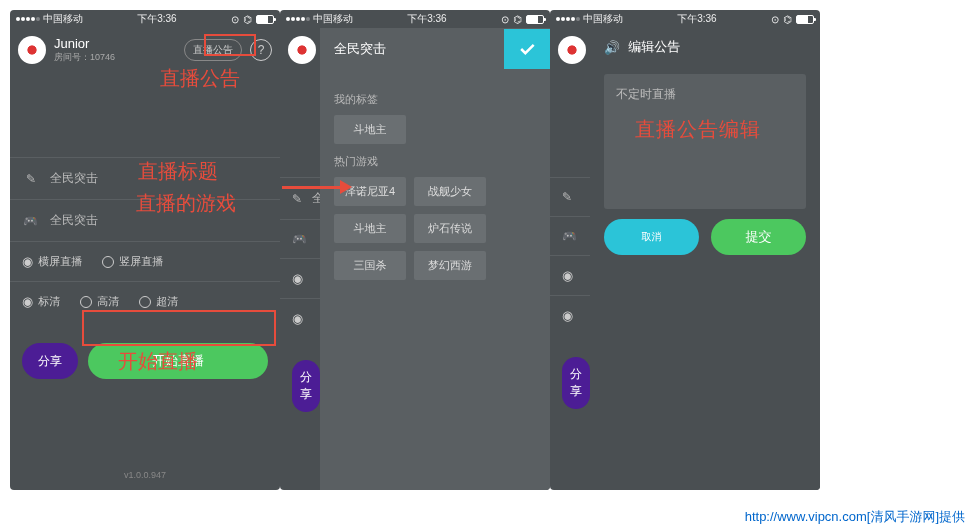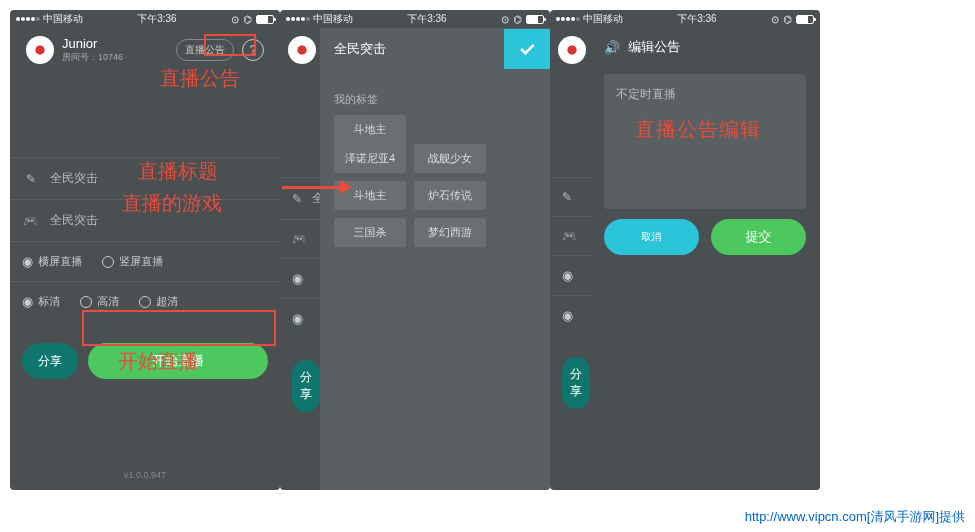--- a/index.html
+++ b/index.html
@@ -10,39 +10,39 @@
 .status-left{display:flex;align-items:center;gap:3px}
 .status-right{display:flex;align-items:center;gap:4px}
 .dots{display:flex;gap:1px}
 .dot{width:4px;height:4px;border-radius:50%;background:#fff}
 .dot.off{background:rgba(255,255,255,.3)}
 .battery{width:18px;height:9px;border:1px solid #fff;border-radius:2px;position:relative}
 .battery::after{content:'';position:absolute;right:-3px;top:2px;width:2px;height:3px;background:#fff;border-radius:0 1px 1px 0}
 .battery-fill{background:#fff;height:100%;width:70%}
 
 
-.header{display:flex;align-items:center;justify-content:space-between;padding:8px 16px}
+.header{display:flex;align-items:center;justify-content:space-between;padding:8px 8px}
 .user{display:flex;align-items:center;gap:8px}
 .avatar{width:28px;height:28px;border-radius:50%;background:#fff;display:flex;align-items:center;justify-content:center;font-size:14px}
 .avatar-inner{width:20px;height:20px;border-radius:50%;background:radial-gradient(circle,#d33 30%,#fff 35%)}
 .user-info{font-size:11px}
 .user-name{font-size:13px;font-weight:500}
 .user-id{font-size:9px;color:#aaa}
 .header-right{display:flex;align-items:center;gap:8px}
 .announce-btn{border:1px solid #888;border-radius:12px;padding:3px 8px;font-size:10px;color:#ccc;cursor:pointer}
 .help{width:22px;height:22px;border:1.5px solid #ccc;border-radius:50%;display:flex;align-items:center;justify-content:center;font-size:12px;color:#ccc;cursor:pointer}
 .form-section{margin-top:85px;border-top:1px solid #5a5f62}
 .form-row{display:flex;align-items:center;padding:12px;border-bottom:1px solid #5a5f62;font-size:12px;color:#bbb}
 .form-row .icon{width:18px;margin-right:10px;text-align:center}
 .radio-row{display:flex;align-items:center;padding:12px;font-size:11px;color:#ccc;gap:20px}
 .radio-item{display:flex;align-items:center;gap:5px;cursor:pointer}
 .radio{width:12px;height:12px;border:1.5px solid #ccc;border-radius:50%;display:inline-block}
 .check-icon{font-size:13px}
 .action-row{display:flex;gap:10px;padding:12px;margin-top:10px}
-.share-btn{background:#0f766e;color:#fff;border-radius:18px;padding:9px 16px;font-size:12px;cursor:pointer;border:none}
+.share-btn{background:#4c1d95;color:#fff;border-radius:18px;padding:9px 16px;font-size:12px;cursor:pointer;border:none}
 .start-btn{flex:1;background:#4cc85f;color:#fff;border-radius:18px;padding:9px;font-size:13px;cursor:pointer;border:none;text-align:center}
 .version{position:absolute;bottom:10px;width:100%;text-align:center;font-size:9px;color:#888}
 
 
 .anno{position:absolute;color:#e74c3c;font-size:20px;font-weight:400;pointer-events:none}
 .hl{position:absolute;border:2px solid #e74c3c;pointer-events:none}
 
 
 .arrow{position:absolute;left:282px;top:180px;width:70px;height:14px}
 .arrow-line{position:absolute;top:6px;left:0;width:58px;height:3px;background:#e74c3c}
@@ -155,21 +155,21 @@
     <button class="share-btn">分享</button>
     <button class="start-btn">开始直播</button>
   </div>
 
   <div class="version">v1.0.0.947</div>
 
   <div class="hl" style="top:24px;left:194px;width:52px;height:22px"></div>
   <div class="hl" style="top:300px;left:72px;width:194px;height:36px"></div>
   <div class="anno" style="top:55px;left:150px">直播公告</div>
   <div class="anno" style="top:148px;left:128px">直播标题</div>
-  <div class="anno" style="top:180px;left:112px">直播的游戏</div>
+  <div class="anno" style="top:180px;left:126px">直播的游戏</div>
   <div class="anno" style="top:338px;left:108px">开始直播</div>
 </div>
 
 <div class="phone">
   <div class="status-bar">
     <div class="status-left">
           <div class="dots">
             <span class="dot"></span>
             <span class="dot"></span>
             <span class="dot"></span>
@@ -219,20 +219,21 @@
         <svg viewBox="0 0 24 24">
               <path d="M5 12l5 5L20 7" stroke="#fff" stroke-width="3" fill="none"></path>
             </svg>
       </div>
     </div>
     <div class="panel-body">
       <div class="section-label">我的标签</div>
       <div class="tag-grid">
         <div class="tag">斗地主</div>
       </div>
+      <div class="section-label">热门游戏</div>
       <div class="tag-grid">
         <div class="tag">泽诺尼亚4</div>
         <div class="tag">战舰少女</div>
         <div class="tag">斗地主</div>
         <div class="tag">炉石传说</div>
         <div class="tag">三国杀</div>
         <div class="tag">梦幻西游</div>
       </div>
     </div>
   </div>

